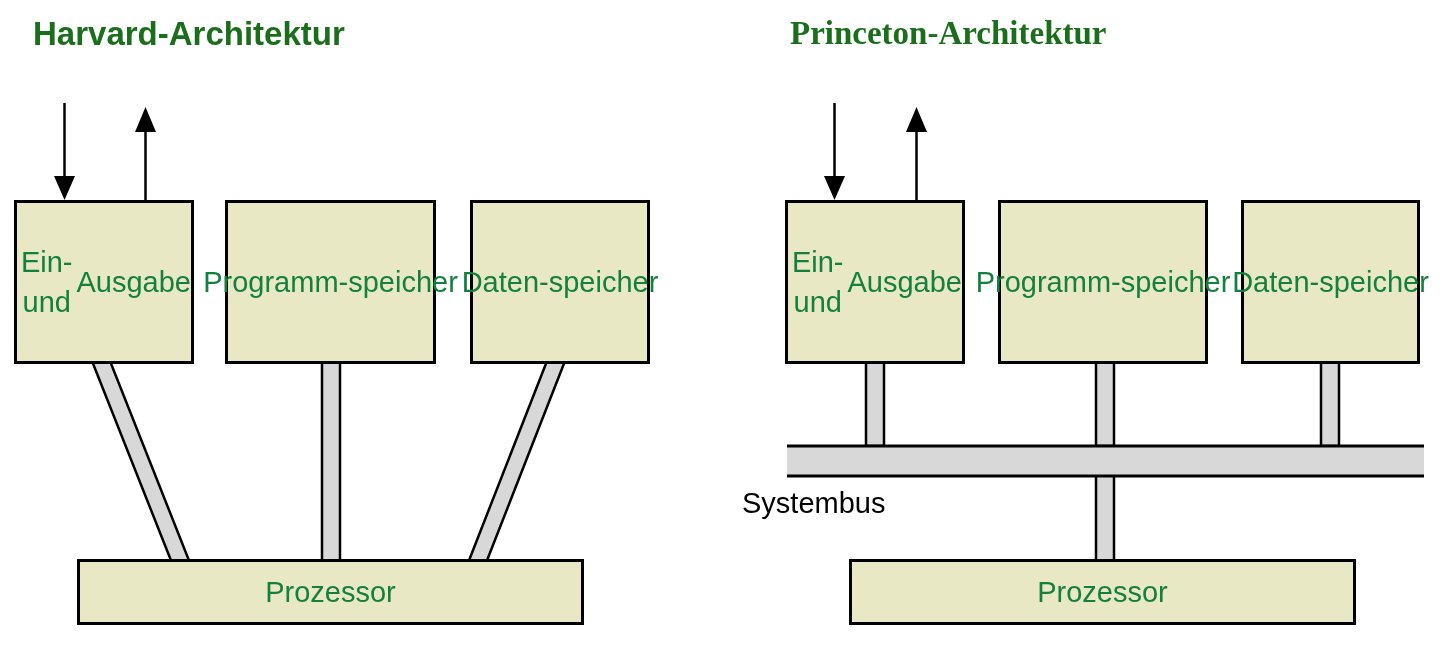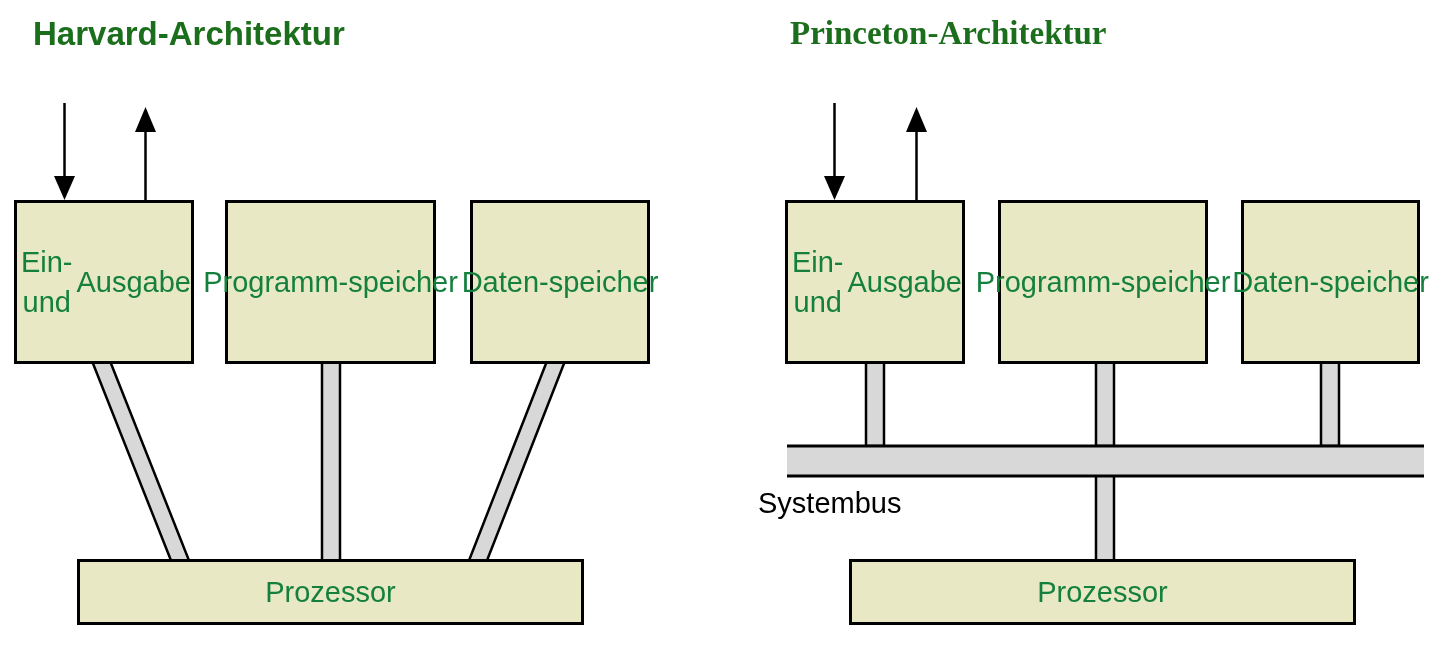--- a/index.html
+++ b/index.html
@@ -17,21 +17,21 @@
     border:3px solid var(--line-black,#000);
     display:flex;align-items:center;justify-content:center;
     text-align:center;font-size:29px;color:#15803d;line-height:1.38;
   }
   .box .bl{display:block;}
   .title{
     position:absolute;font-size:33px;font-weight:bold;
     color:var(--title-green,#1b6e1b);line-height:41px;white-space:nowrap;
   }
   .title .tl{display:block;}
-  .syslabel{position:absolute;font-size:29px;color:#000;white-space:nowrap;margin-left:16px;}
+  .syslabel{position:absolute;font-size:29px;color:#000;white-space:nowrap;}
 </style>
 </head>
 <body>
 
 <div id="canvas">
 
   <svg id="shapes" width="1448" height="655" viewBox="0 0 1448 655">
 
     <polygon class="connector" points="92,361 110,361 190,563 172,563"></polygon>
 

